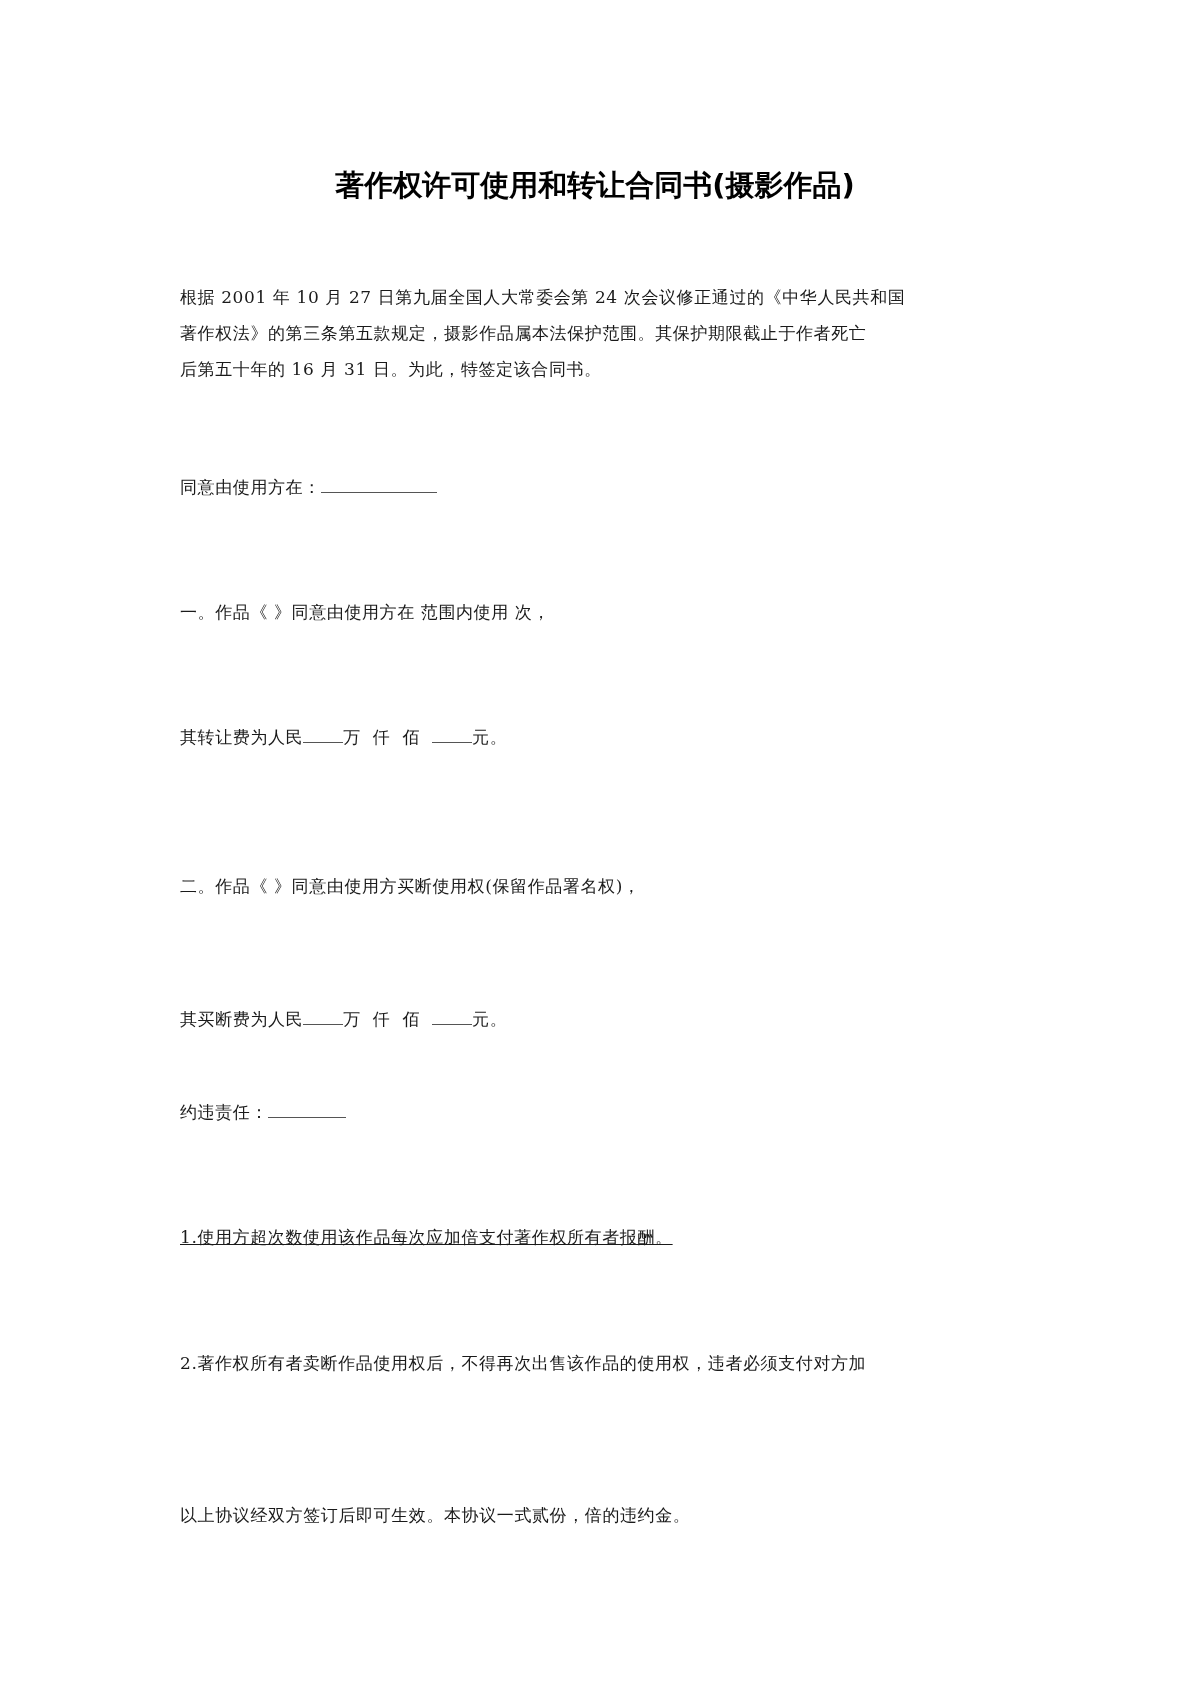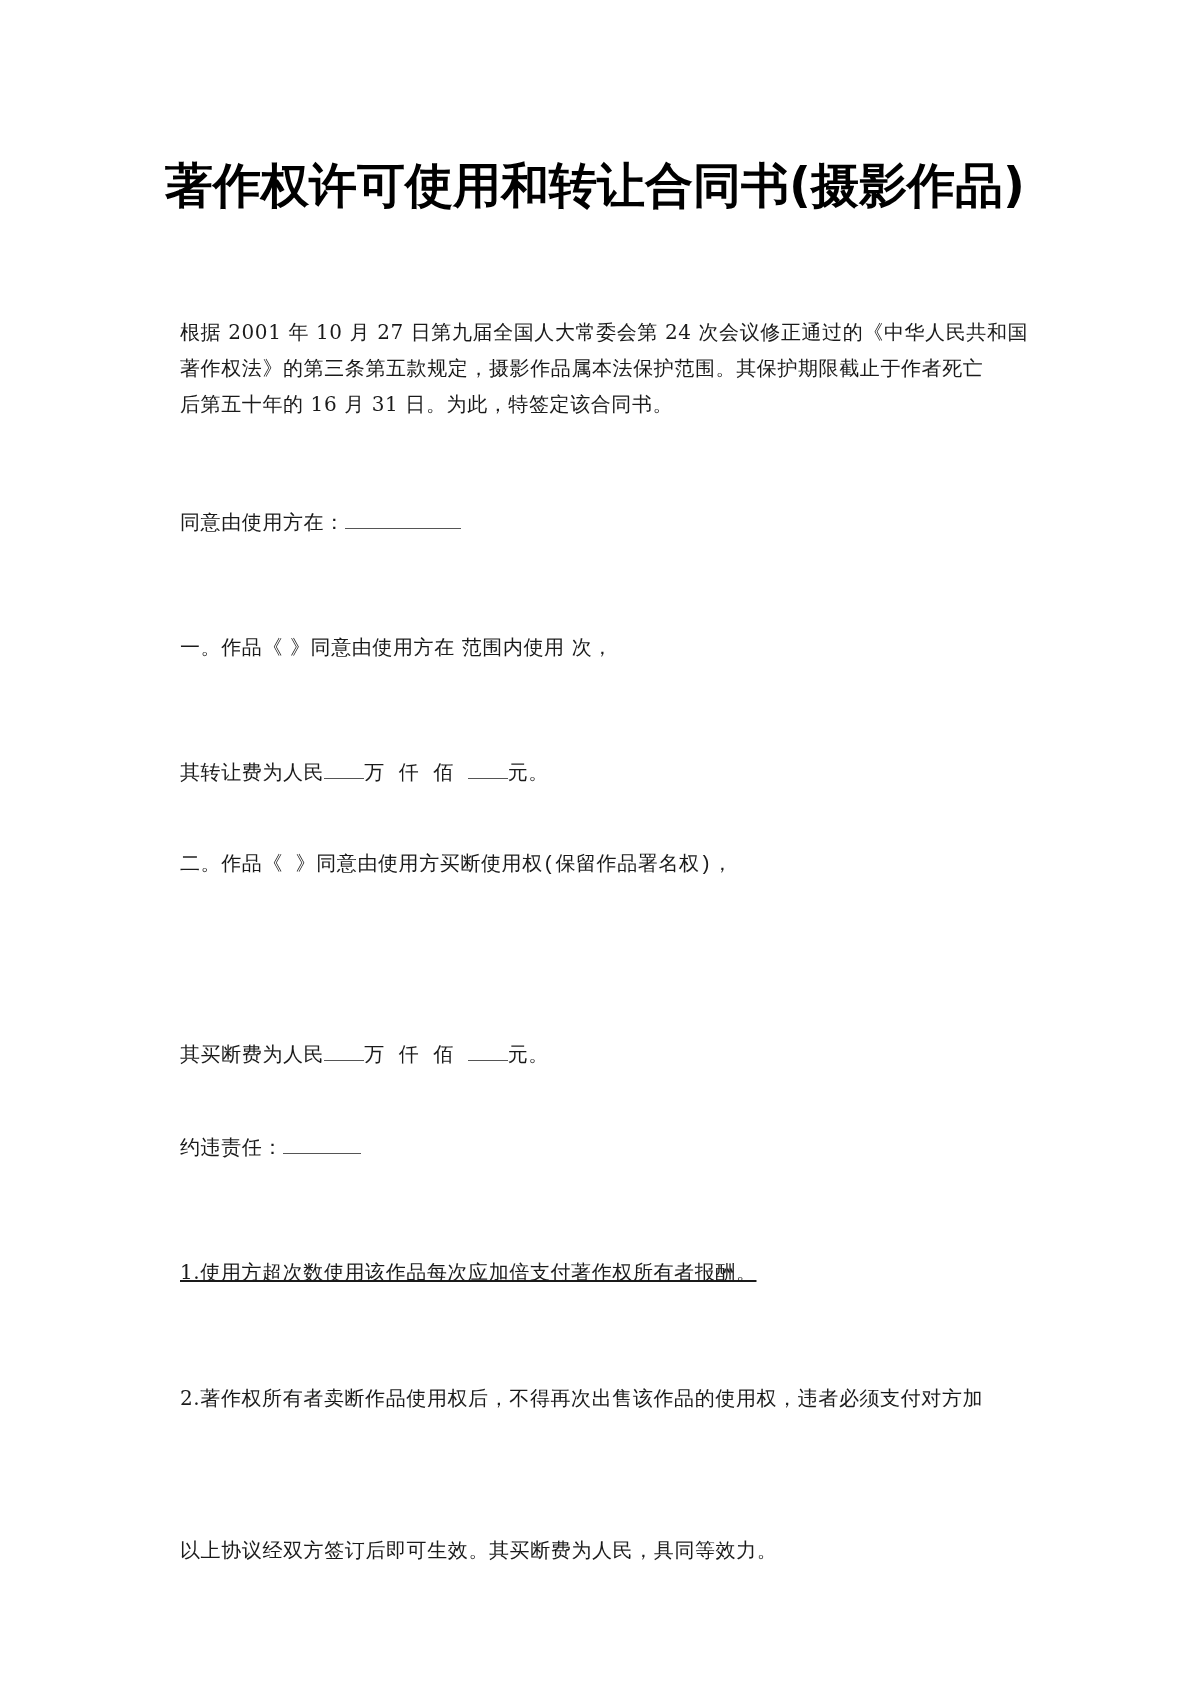--- a/index.html
+++ b/index.html
@@ -24,36 +24,35 @@
       background: #ffffff;
     }
     .title {
       position: absolute;
       left: 0;
       top: 160px;
       width: 1190px;
       text-align: center;
       font-family: "DejaVu Sans", "Liberation Sans", sans-serif;
       font-weight: bold;
-      font-size: 48px;
+      font-size: 29px;
       line-height: 50px;
       color: #000000;
       letter-spacing: 0px;
     }
     .para {
       position: absolute;
       left: 180px;
       width: 840px;
-      font-size: 20px;
+      font-size: 17px;
       line-height: 36px;
       color: #1a1a1a;
       white-space: normal;
       word-break: break-all;
       letter-spacing: 0.6px;
-      margin-top: 35px;
     }
     .line {
       display: block;
       white-space: nowrap;
     }
     .blank {
       display: inline-block;
       border-bottom: 1px solid #555555;
       height: 18px;
       vertical-align: baseline;
@@ -77,37 +76,37 @@
   </div>
 
   <div class="para" style="top:594px;">
     <span class="line">一。作品《 》同意由使用方在  范围内使用  次，</span>
   </div>
 
   <div class="para" style="top:719px;">
     <span>其转让费为人民</span><span class="blank" style="width:40px;"></span><span style="white-space:pre;">万</span><span style="white-space:pre;">  仟  </span><span style="white-space:pre;">佰  </span><span class="blank" style="width:40px;"></span><span>元。</span>
   </div>
 
-  <div class="para" style="top:812px;font-family:Liberation Mono, monospace;">
+  <div class="para" style="top:868px;">
     <span class="line">二。作品《 》同意由使用方买断使用权(保留作品署名权)，</span>
   </div>
 
   <div class="para" style="top:1001px;">
     <span>其买断费为人民</span><span class="blank" style="width:40px;"></span><span style="white-space:pre;">万</span><span style="white-space:pre;">  仟  </span><span style="white-space:pre;">佰  </span><span class="blank" style="width:40px;"></span><span>元。</span>
   </div>
 
   <div class="para" style="top:1094px;">
     <span>约违责任：</span><span class="blank" style="width:78px;"></span>
   </div>
 
   <div class="para" style="top:1219px;text-decoration:underline;">
     <span class="line">1.使用方超次数使用该作品每次应加倍支付著作权所有者报酬。</span>
   </div>
 
   <div class="para" style="top:1345px;">
     <span class="line">2.著作权所有者卖断作品使用权后，不得再次出售该作品的使用权，违者必须支付对方加</span>
   </div>
 
   <div class="para" style="top:1497px;">
-    <span class="line">以上协议经双方签订后即可生效。其买断费为人民，具同等效力。</span>
+    <span class="line">以上协议经双方签订后即可生效。本协议一式贰份，倍的违约金。</span>
   </div>
 
 </div>
 
 </body></html>

